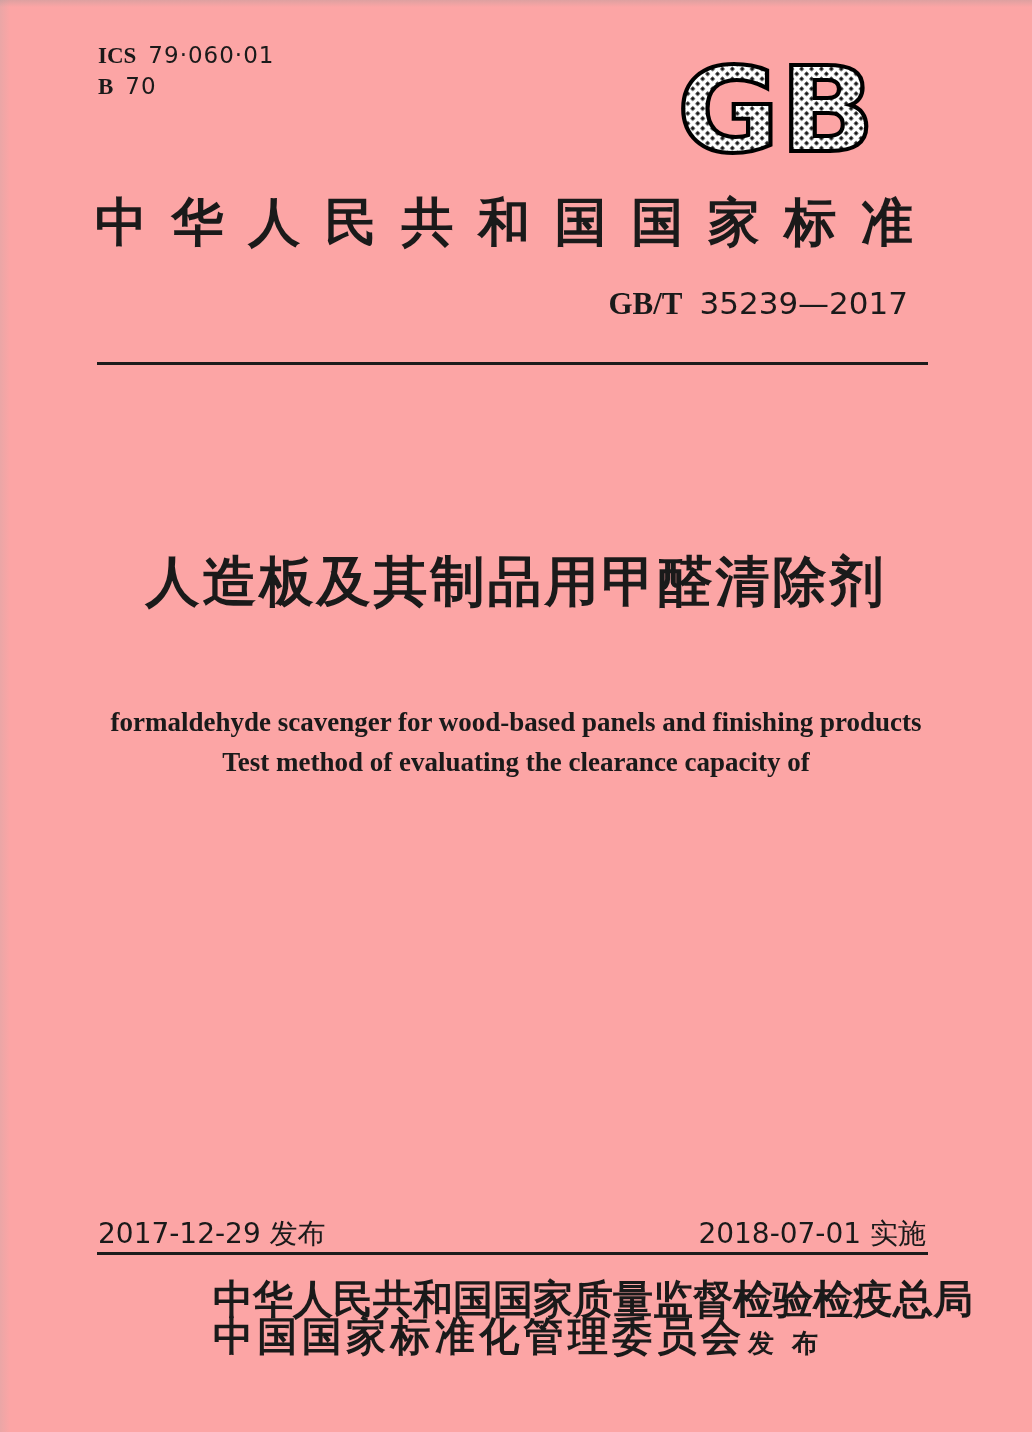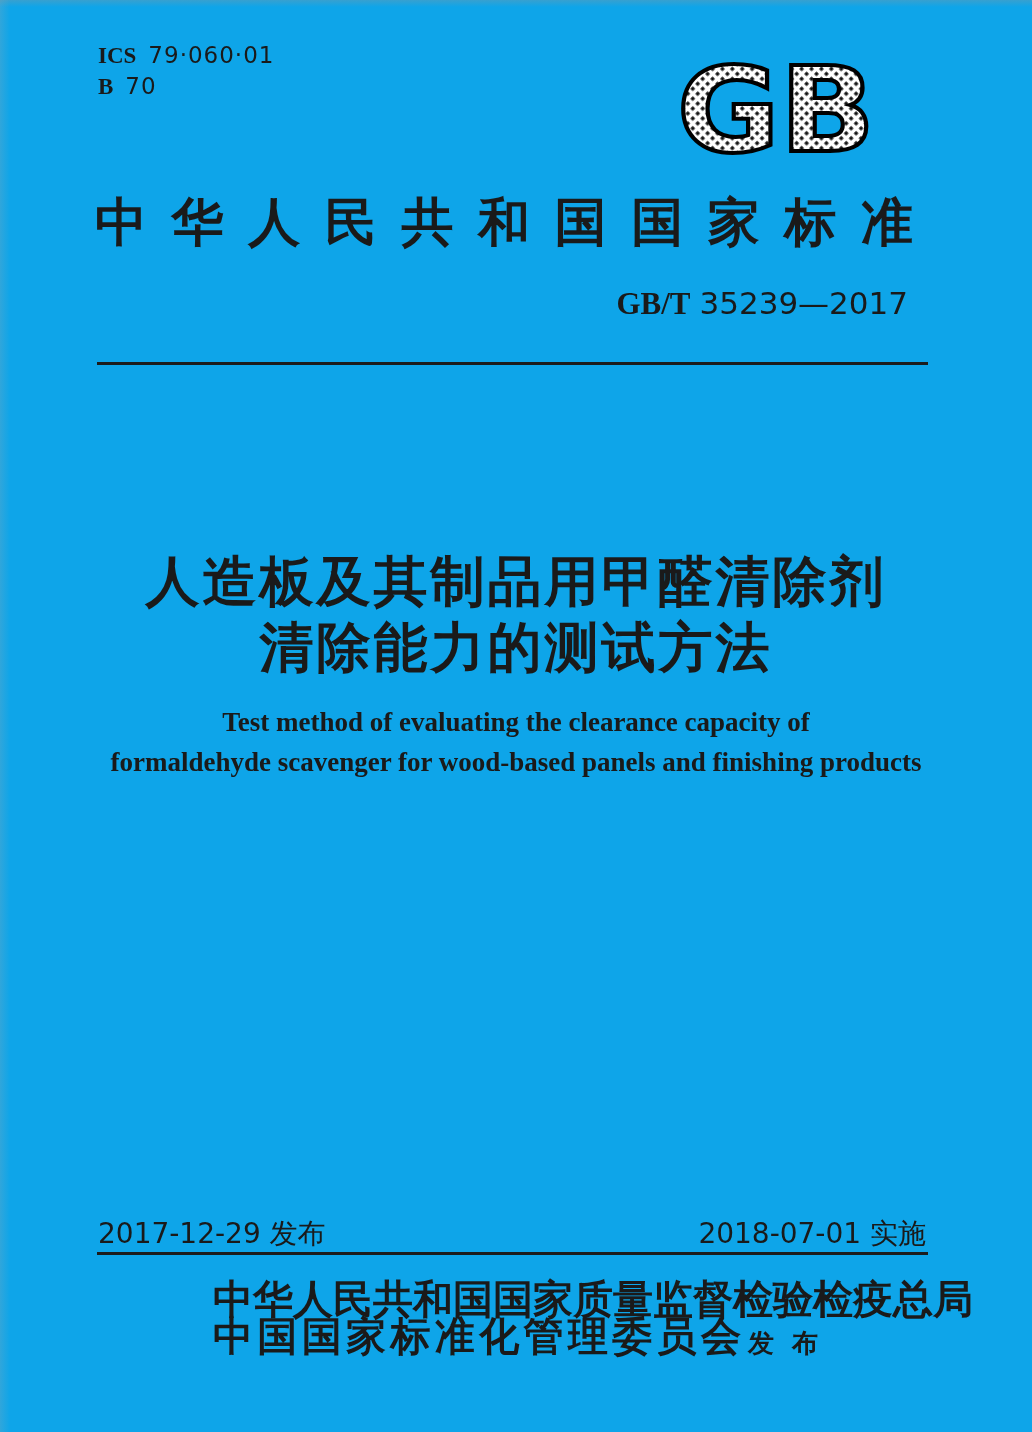--- a/index.html
+++ b/index.html
@@ -1,20 +1,20 @@
 <!DOCTYPE html>
 <html><head>
 <meta charset="utf-8">
 <style>
   html, body { margin: 0; padding: 0; background: #ffffff; }
   .page {
     position: relative;
     width: 1032px;
     height: 1432px;
-    background: #0ea5e9;
+    background: #fca5a5;
     color: #1a1a1a;
     overflow: hidden;
     font-family: "Liberation Serif", serif;
   }
   
   .page::before {
     content: "";
     position: absolute; inset: 0;
     pointer-events: none;
     background:
@@ -40,21 +40,21 @@
     font-family: "Liberation Serif", serif; font-weight: bold;
     font-size: 52px; line-height: 1.1; white-space: nowrap;
   }
 
   
   .std-code {
     position: absolute; top: 285px; right: 124px;
     font-size: 31px; white-space: nowrap;
   }
   .std-code .prefix { font-family: "Liberation Serif", serif; font-weight: bold; text-align: right; }
-  .std-code .number { font-family: "DejaVu Sans", sans-serif; margin-left: 9px; }
+  .std-code .number { font-family: "DejaVu Sans", sans-serif; margin-left: 17px; }
 
   .rule { position: absolute; left: 97px; width: 831px; height: 3px; background: #1c1c1c; }
   .rule-top { top: 362px; }
   .rule-bottom { top: 1252px; }
 
   
   .title-cn {
     position: absolute; left: 0; width: 100%; top: 549px;
     text-align: center;
     font-family: "DejaVu Sans", sans-serif; font-weight: bold;
@@ -132,26 +132,25 @@
     </div>
 
   <div class="std-code">
     <span class="prefix">GB/T</span><span class="number">35239—2017</span>
   </div>
 
   <div class="rule rule-top"></div>
 
   <div class="title-cn">
     <div>人造板及其制品用甲醛清除剂</div>
-    <div>清除能力的测试方法</div>
   </div>
 
   <div class="title-en">
+    <div>formaldehyde scavenger for wood-based panels and finishing products</div>
     <div>Test method of evaluating the clearance capacity of</div>
-    <div>formaldehyde scavenger for wood-based panels and finishing products</div>
   </div>
 
   <div class="dates-row">
     <span>2017-12-29 发布</span>
     <span>2018-07-01 实施</span>
   </div>
 
   <div class="rule rule-bottom"></div>
 
   <div class="publisher">

